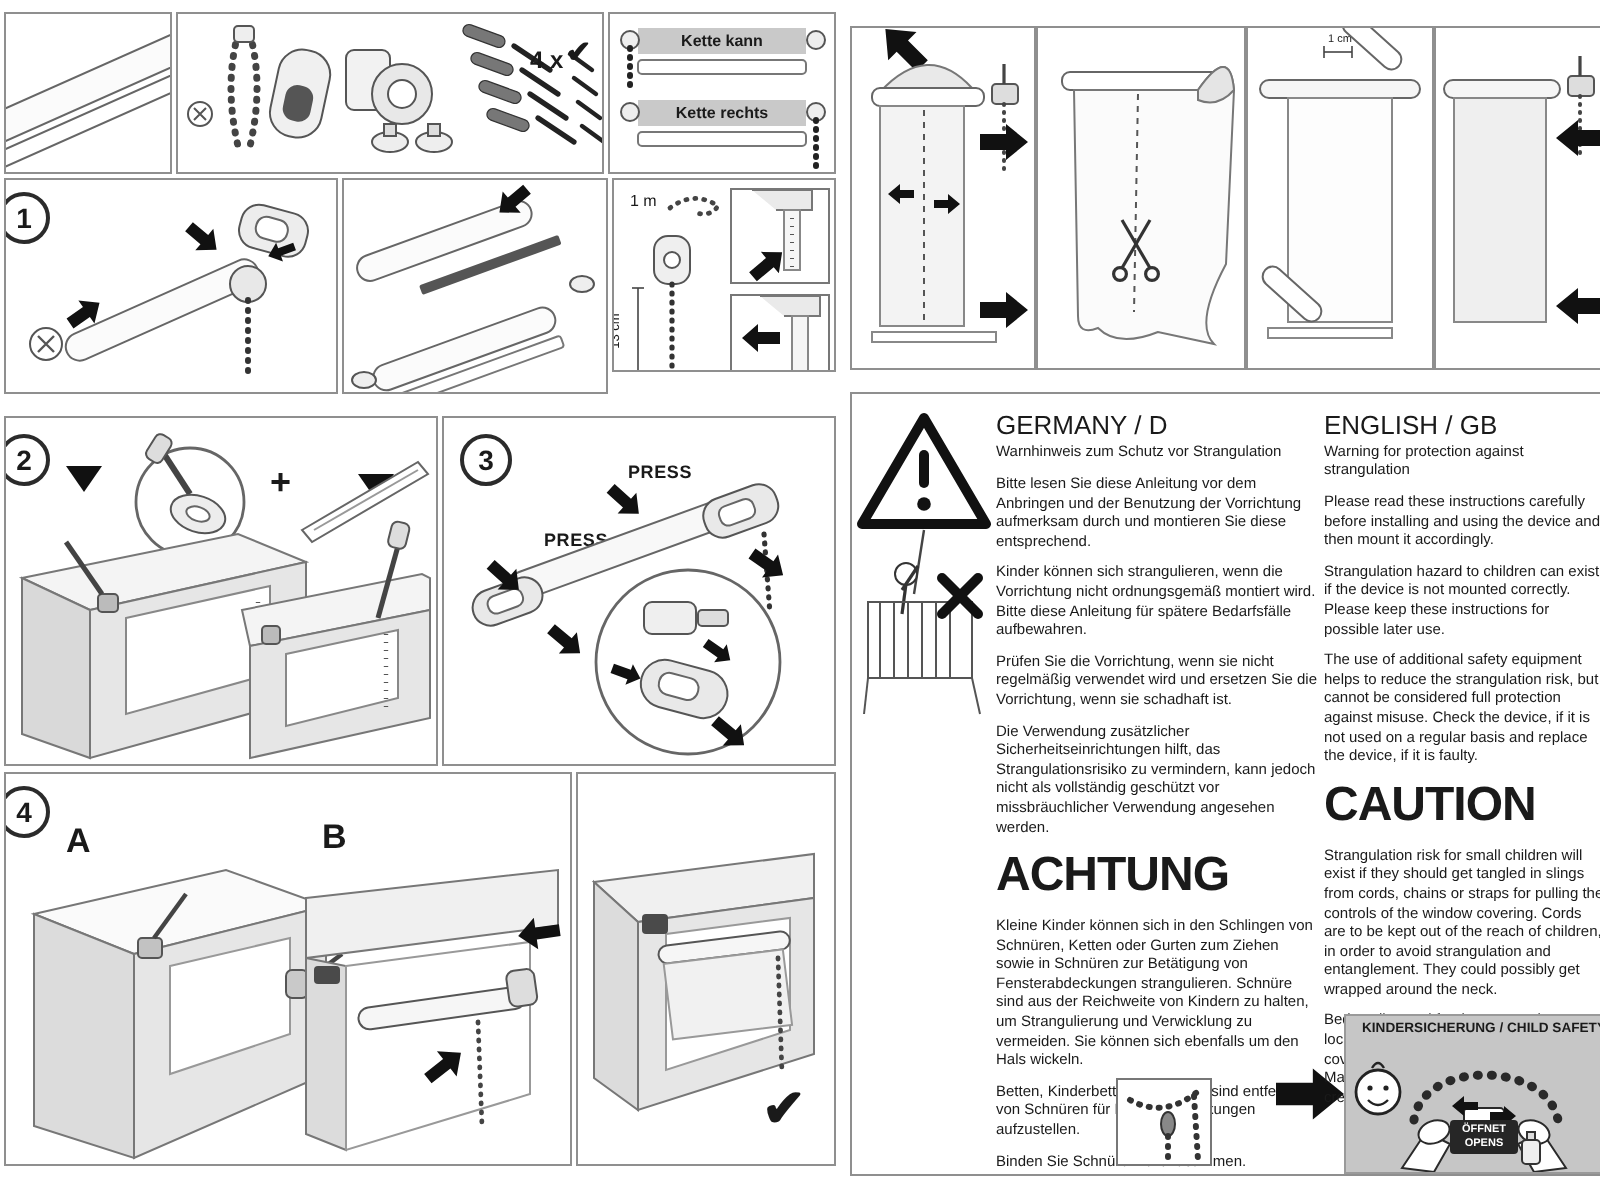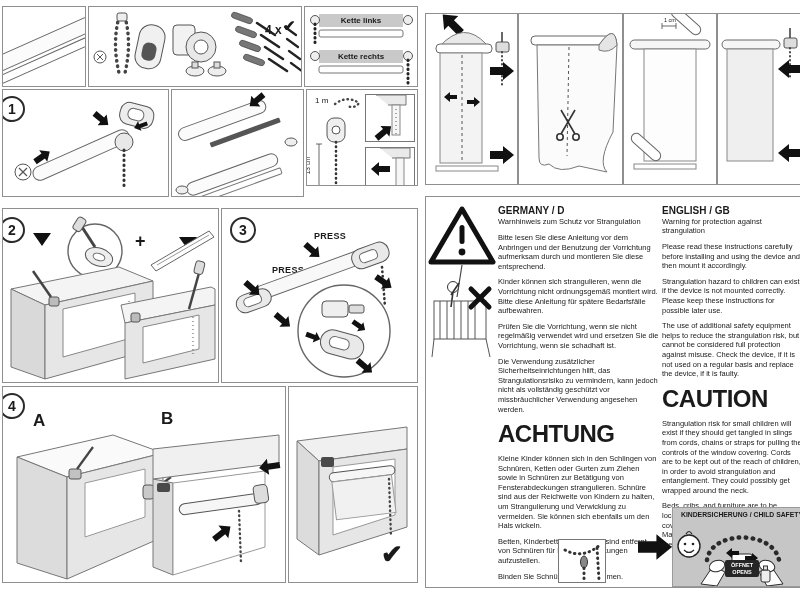--- a/index.html
+++ b/index.html
@@ -18,21 +18,21 @@
            font-weight:bold;font-size:8px;}
   .qty{position:absolute;font-size:12px;font-weight:bold;}
   .checkmark{position:absolute;font-weight:bold;font-size:15px;}
   .bigcheck{position:absolute;font-weight:bold;font-size:26px;}
   .plus{position:absolute;font-weight:bold;font-size:18px;}
   .tri-down{position:absolute;width:0;height:0;border-left:9px solid transparent;
             border-right:9px solid transparent;border-top:13px solid #111;}
   .barrow{position:absolute;}
   .barrow polygon{fill:#111;}
   .wcol{position:absolute;top:8px;}
-  .wcol .region{font-size:10px;font-weight:bold;margin:0 0 1px 0;}
+  .wcol .region{font-size:13px;font-weight:normal;margin:0 0 1px 0;}
   .wcol .subtitle{font-size:7.5px;margin:0 0 7px 0;}
   .wcol p{font-size:7.5px;line-height:1.28;margin:0 0 6px 0;}
   .wcol h2{font-size:24px;font-weight:bold;margin:4px 0 6px 0;letter-spacing:-0.5px;}
   #banner{position:absolute;background:#c6c6c6;border:1px solid #9a9a9a;box-sizing:border-box;}
   #banner .btitle{display:block;text-align:center;font-weight:bold;font-size:6.8px;padding-top:3px;white-space:nowrap;}
   #opens-badge{position:absolute;background:#262626;color:#fff;border-radius:2px;
                font-weight:bold;font-size:5.5px;line-height:1.2;text-align:center;padding:2px 3px;}
   .inset{position:absolute;border:1px solid #777;background:#fff;box-sizing:border-box;}
 </style>
 </head>
@@ -95,21 +95,21 @@
         <line x1="200" y1="44" x2="211" y2="52"></line>
           <line x1="202" y1="56" x2="213" y2="64"></line>
       </g>
     </svg>
     <span class="qty" style="left:176px;top:16px">4 x</span>
     <span class="checkmark" style="left:194px;top:10px">✔</span>
   </div>
 
   <div class="panel" style="left:304px;top:6px;width:114px;height:81px">
     <div class="greybar" style="left:14px;top:7px;width:84px;height:13px">
-      <span>Kette links</span>
+      <span>Kette kann</span>
     </div>
     <div class="greybar" style="left:14px;top:43px;width:84px;height:13px">
       <span>Kette rechts</span>
     </div>
     <svg class="abs" style="left:0;top:0" width="112" height="79" viewBox="0 0 112 79">
 
       <circle cx="10" cy="13" r="4.5" fill="#eee" stroke="#555"></circle>
         <circle cx="103" cy="13" r="4.5" fill="#eee" stroke="#555"></circle>
       <rect x="14" y="23" width="84" height="7" rx="2" fill="#fff" stroke="#777"></rect>
       <line x1="10" y1="17" x2="10" y2="38" stroke="#222" stroke-width="3" stroke-linecap="round" stroke-dasharray="0.5 4"></line>

